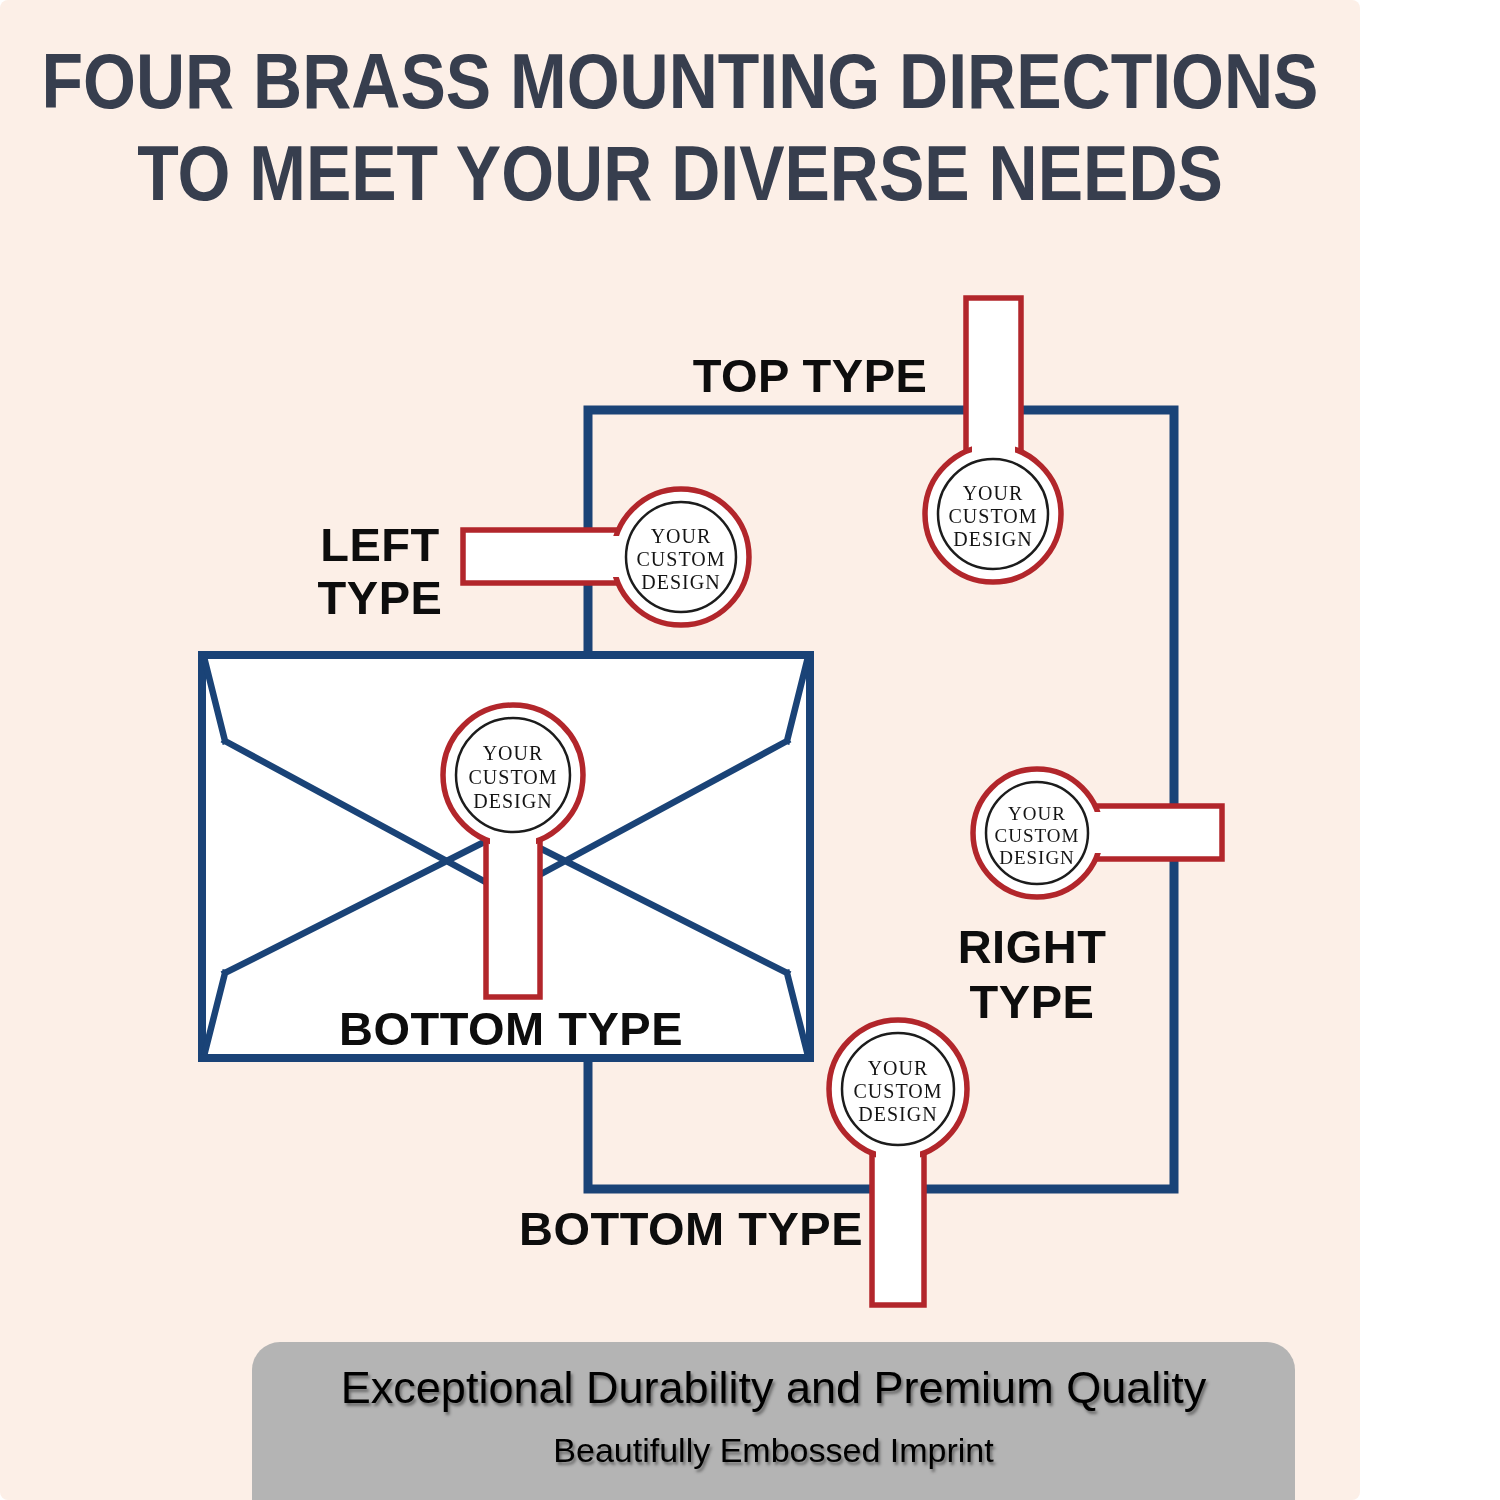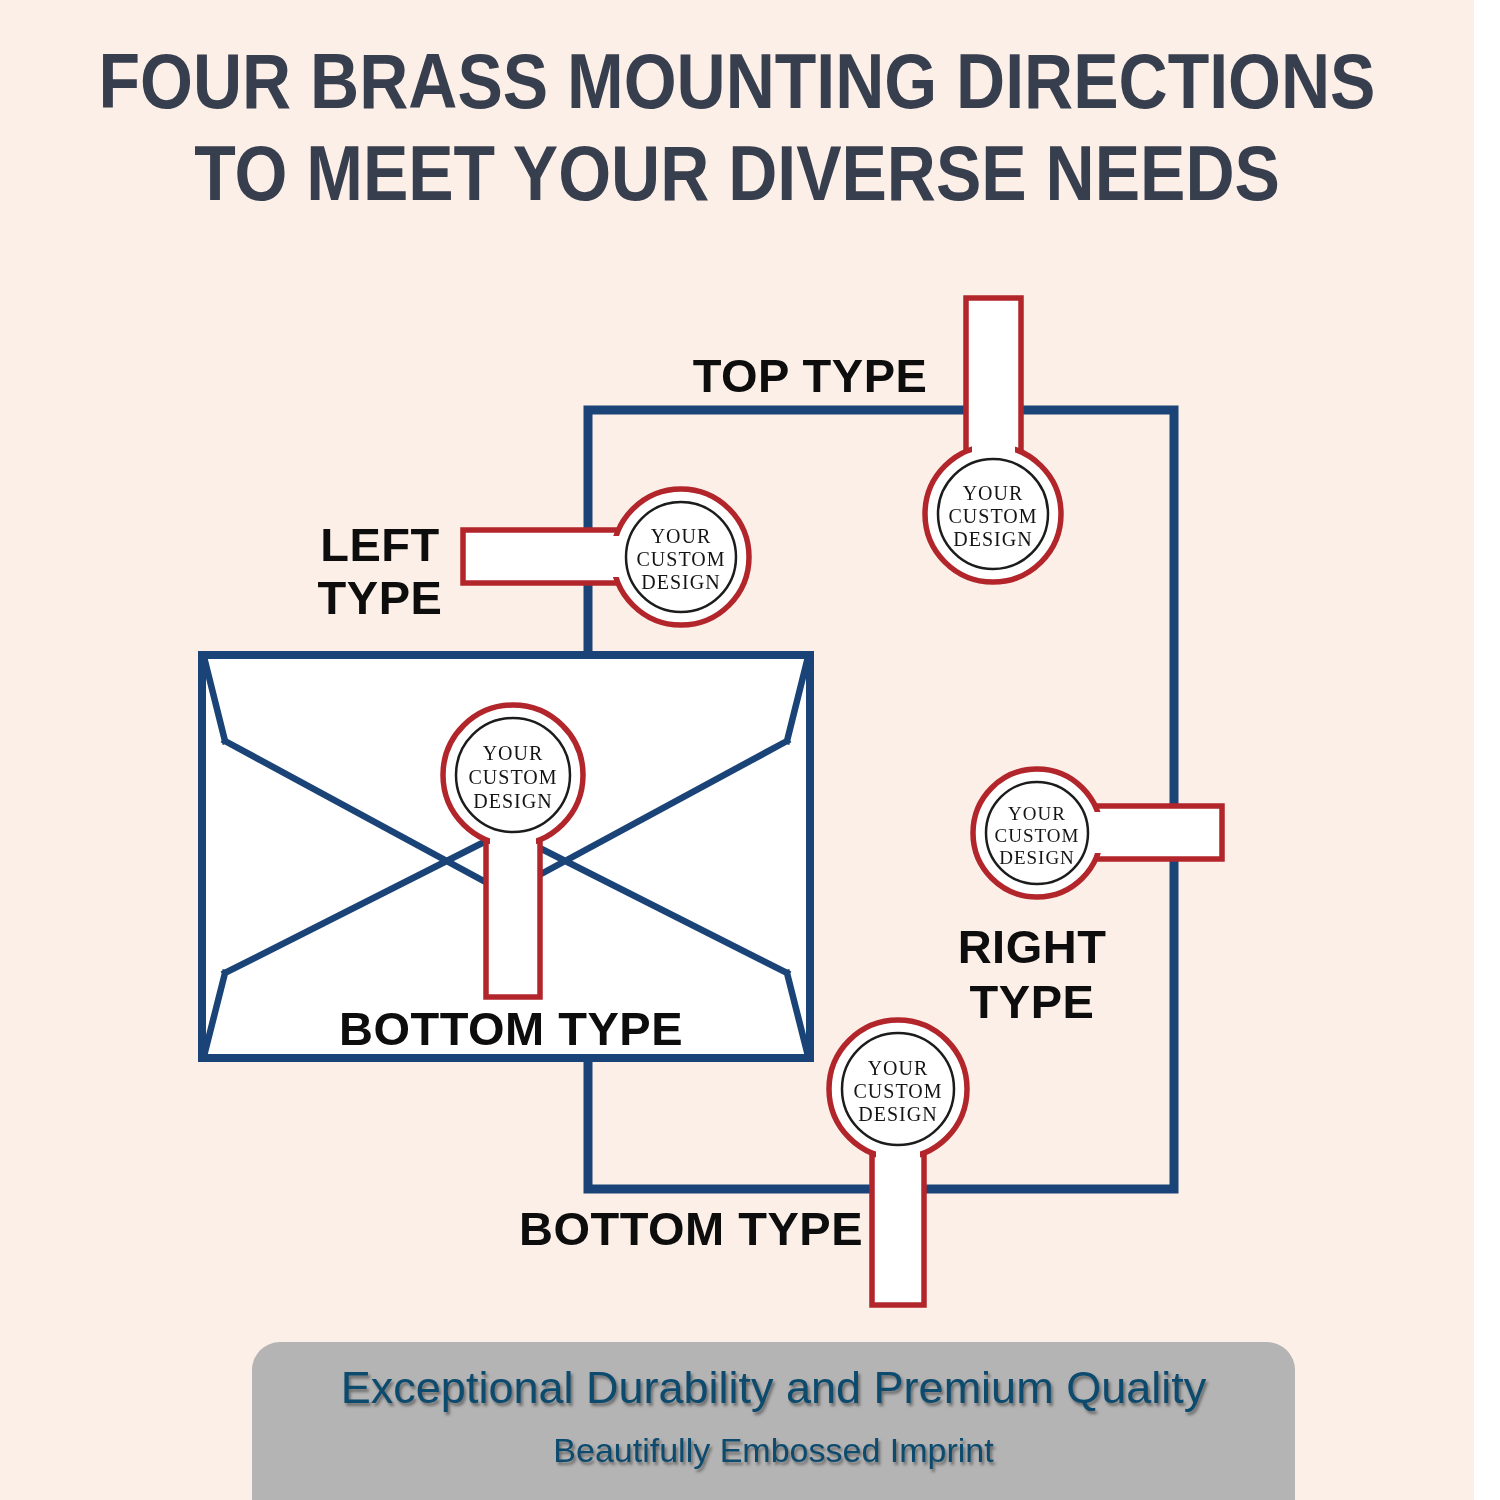--- a/index.html
+++ b/index.html
@@ -1,21 +1,22 @@
 <!DOCTYPE html>
 <html><head>
 <meta charset="utf-8">
 <style>
   html,body{margin:0;padding:0;}
   .canvas{
     position:relative;
-    width:1474px;height:1500px;
+    width:1360px;height:1500px;
     background:#fcefe7;
     overflow:hidden;
     font-family:"Liberation Sans", sans-serif;
+    border-radius:8px;
   }
   .title{
     position:absolute;
     top:34px;left:0;right:0;
     text-align:center;
     font-weight:bold;
     font-size:68px;
     line-height:80px;
     letter-spacing:0px;
     color:#373e4e;
@@ -26,21 +27,21 @@
   .diagram-svg{
     position:absolute;top:0;left:0;
   }
   .banner{
     position:absolute;
     left:252px;top:1342px;
     width:1043px;height:158px;
     background:#b4b4b4;
     border-radius:28px 28px 0 0;
     text-align:center;
-    color:#0c4a6e;
+    color:#000000;
   }
   .banner-line1{
     margin-top:22px;
     font-size:45px;
     line-height:48px;
     text-shadow:2px 3px 3px rgba(100,100,100,0.9);
   }
   .banner-line2{
     margin-top:14px;
     font-size:34px;

